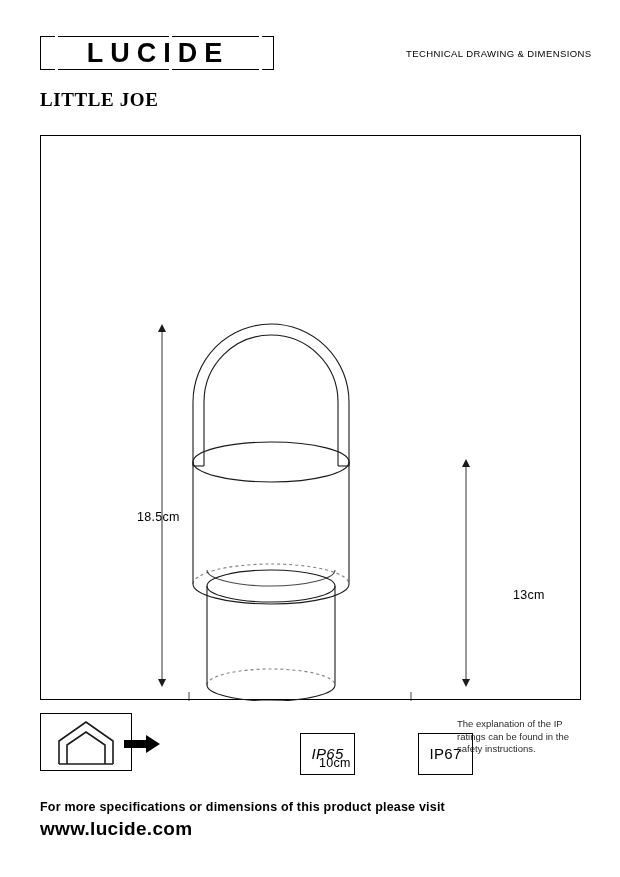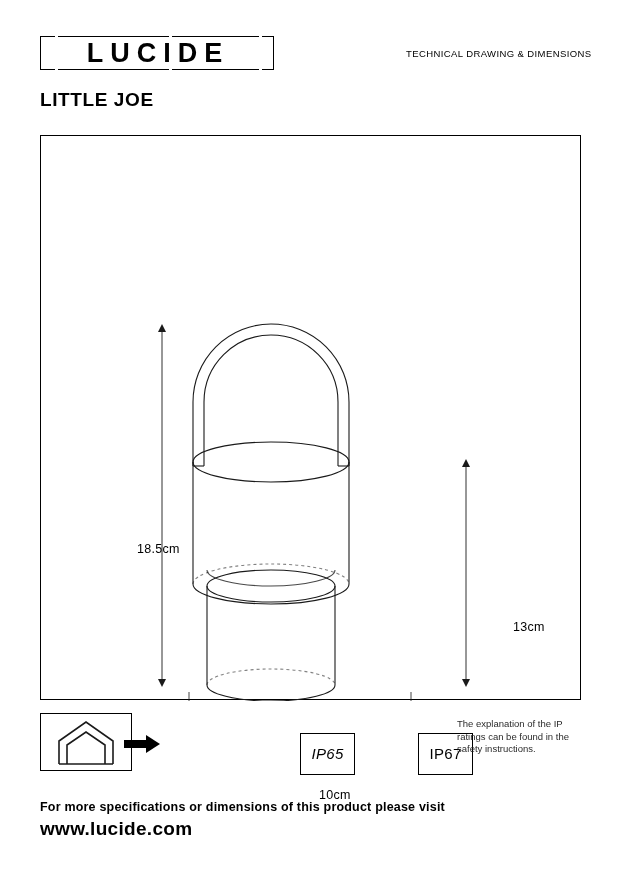--- a/index.html
+++ b/index.html
@@ -68,20 +68,21 @@
     margin-left: 20px;
   }
 
   .product-title {
     position: absolute;
     left: 40px;
     top: 89px;
     font-size: 19px;
     font-weight: bold;
     letter-spacing: 0.6px;
+    font-family: Liberation Serif, serif;
   }
 
   .meta {
     position: absolute;
     left: 302px;
     top: 90px;
     font-size: 9.5px;
     line-height: 13px;
   }
   .meta .row { white-space: nowrap; }
@@ -165,21 +166,20 @@
     font-size: 19px;
     font-weight: bold;
     letter-spacing: 0.3px;
   }
 
   .dim-text {
     position: absolute;
     font-size: 12.5px;
     letter-spacing: 0.3px;
     white-space: nowrap;
-    margin-top: 32px;
   }
   .dim-height { left: 96px; top: 374px; }
   .dim-right  { left: 472px; top: 452px; }
   .dim-width  { left: 278px; top: 620px; }
 </style>
 </head>
 <body>
 
 <div class="page">
 

